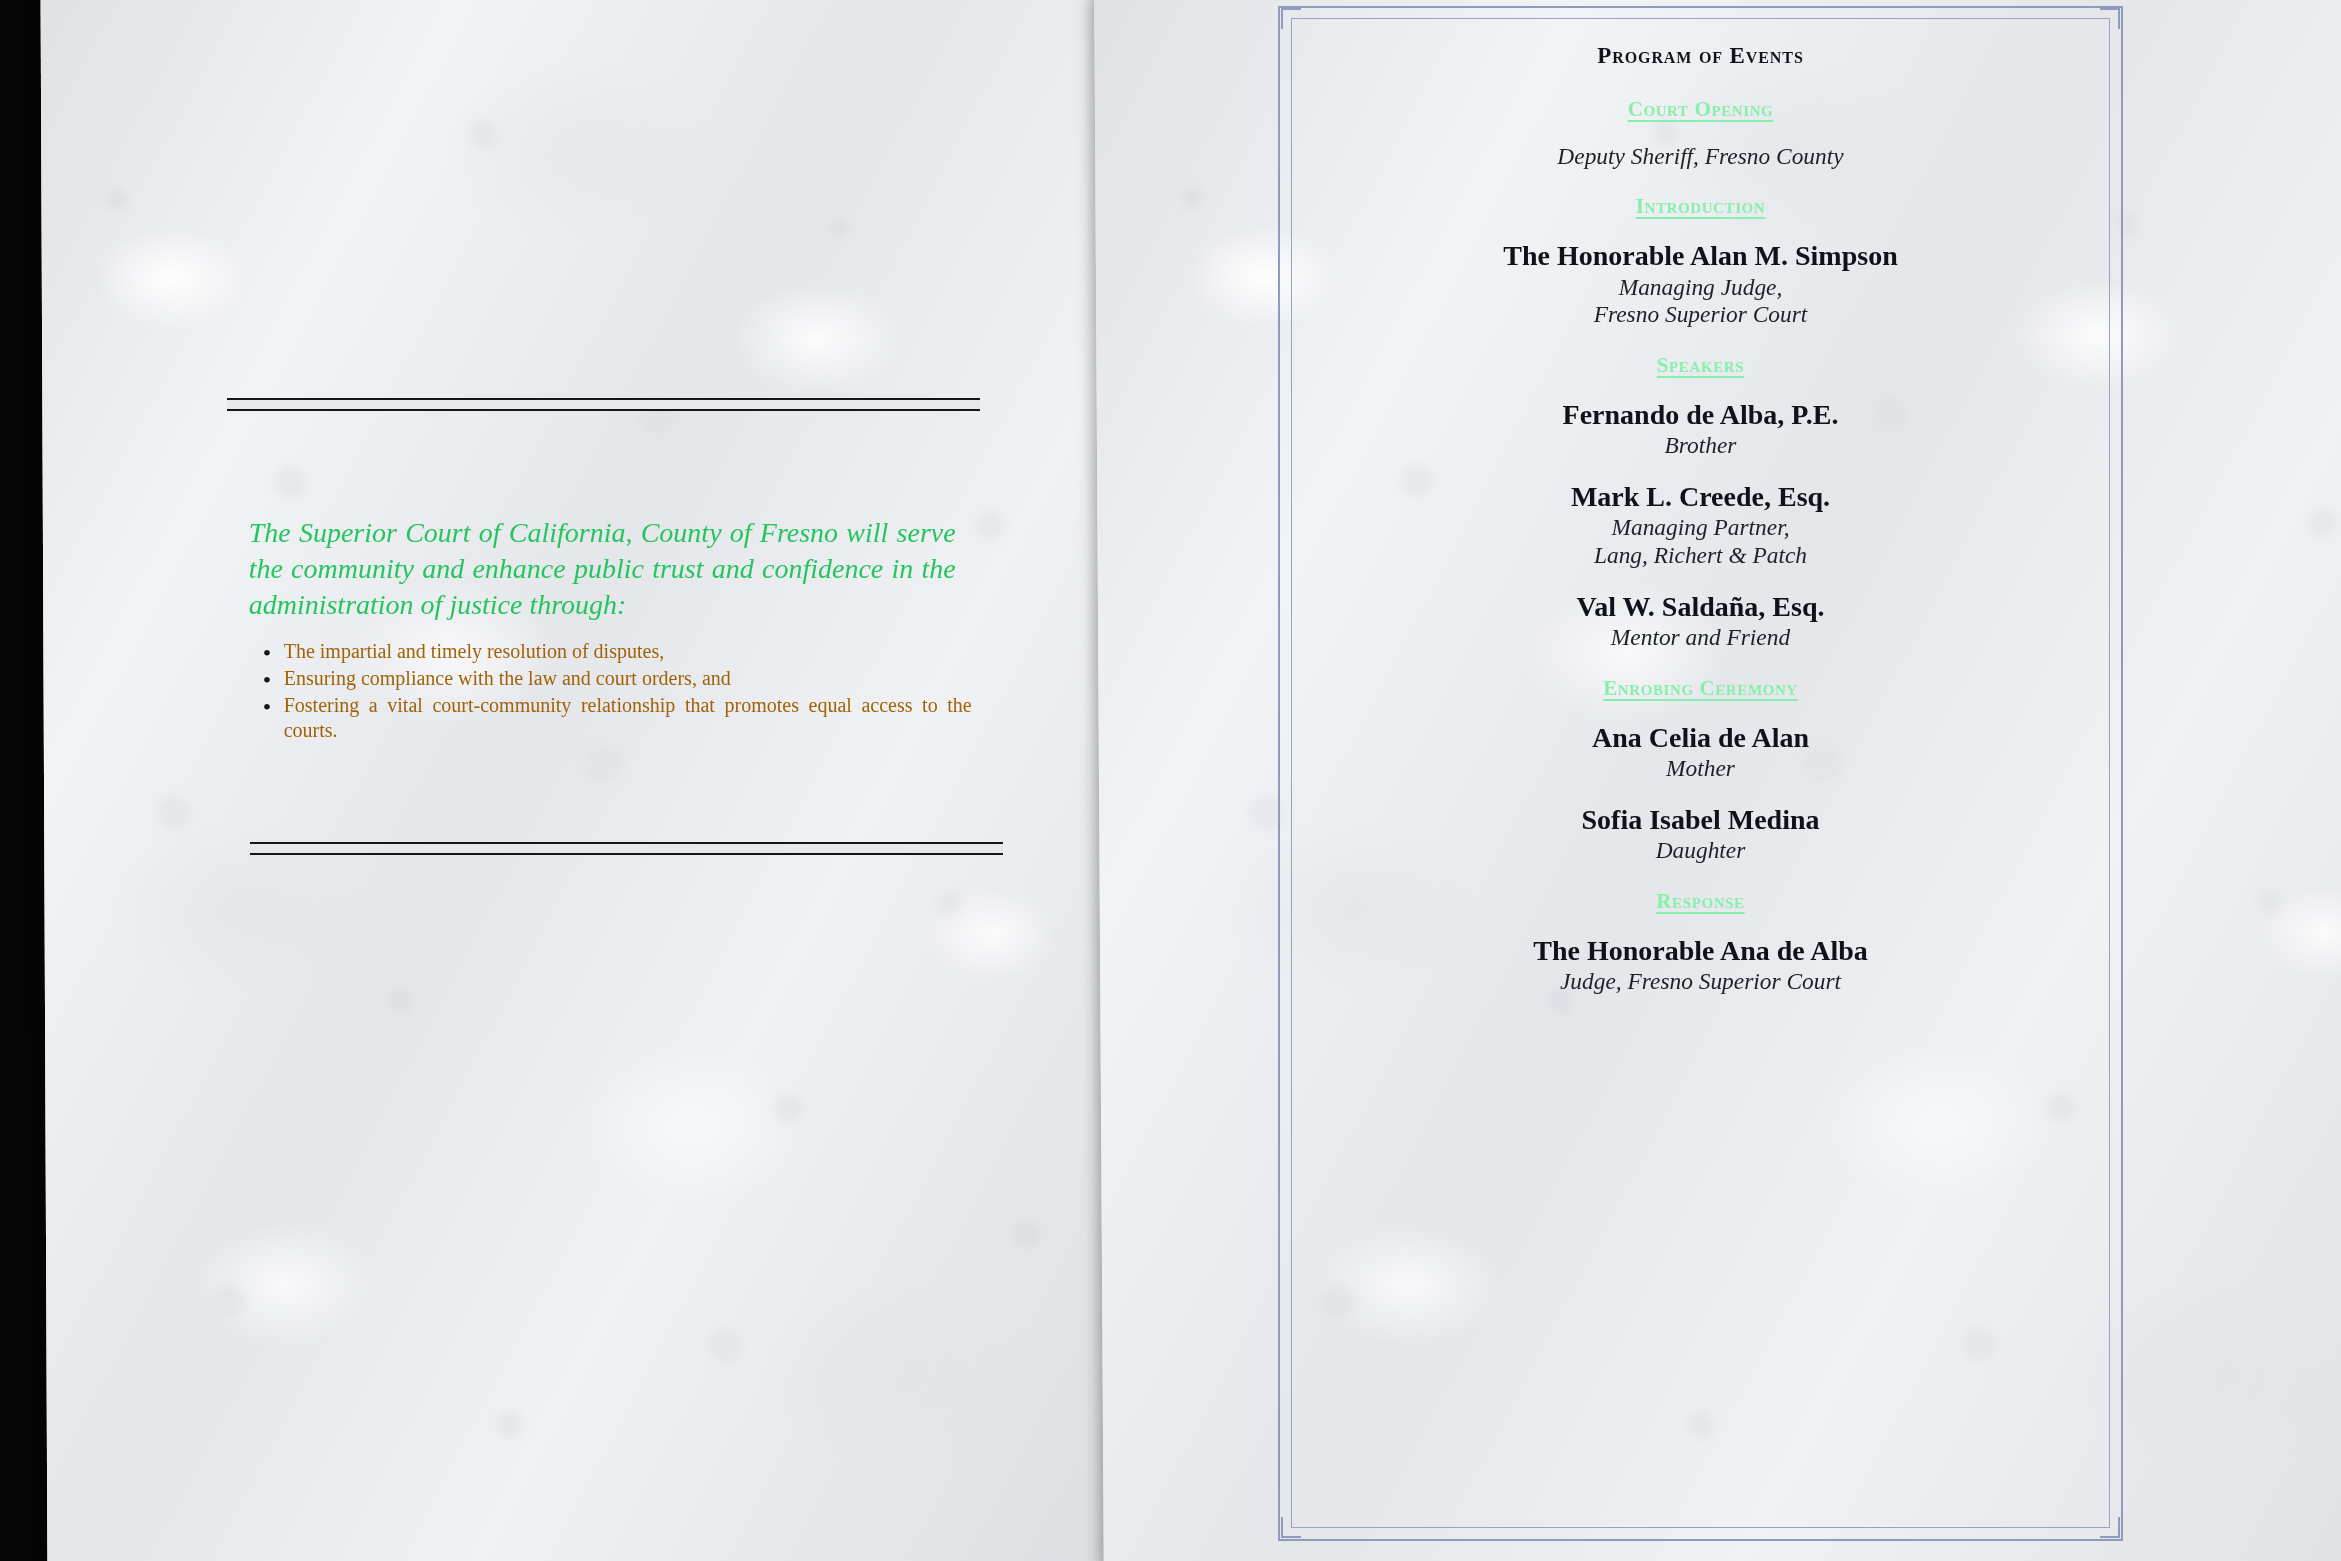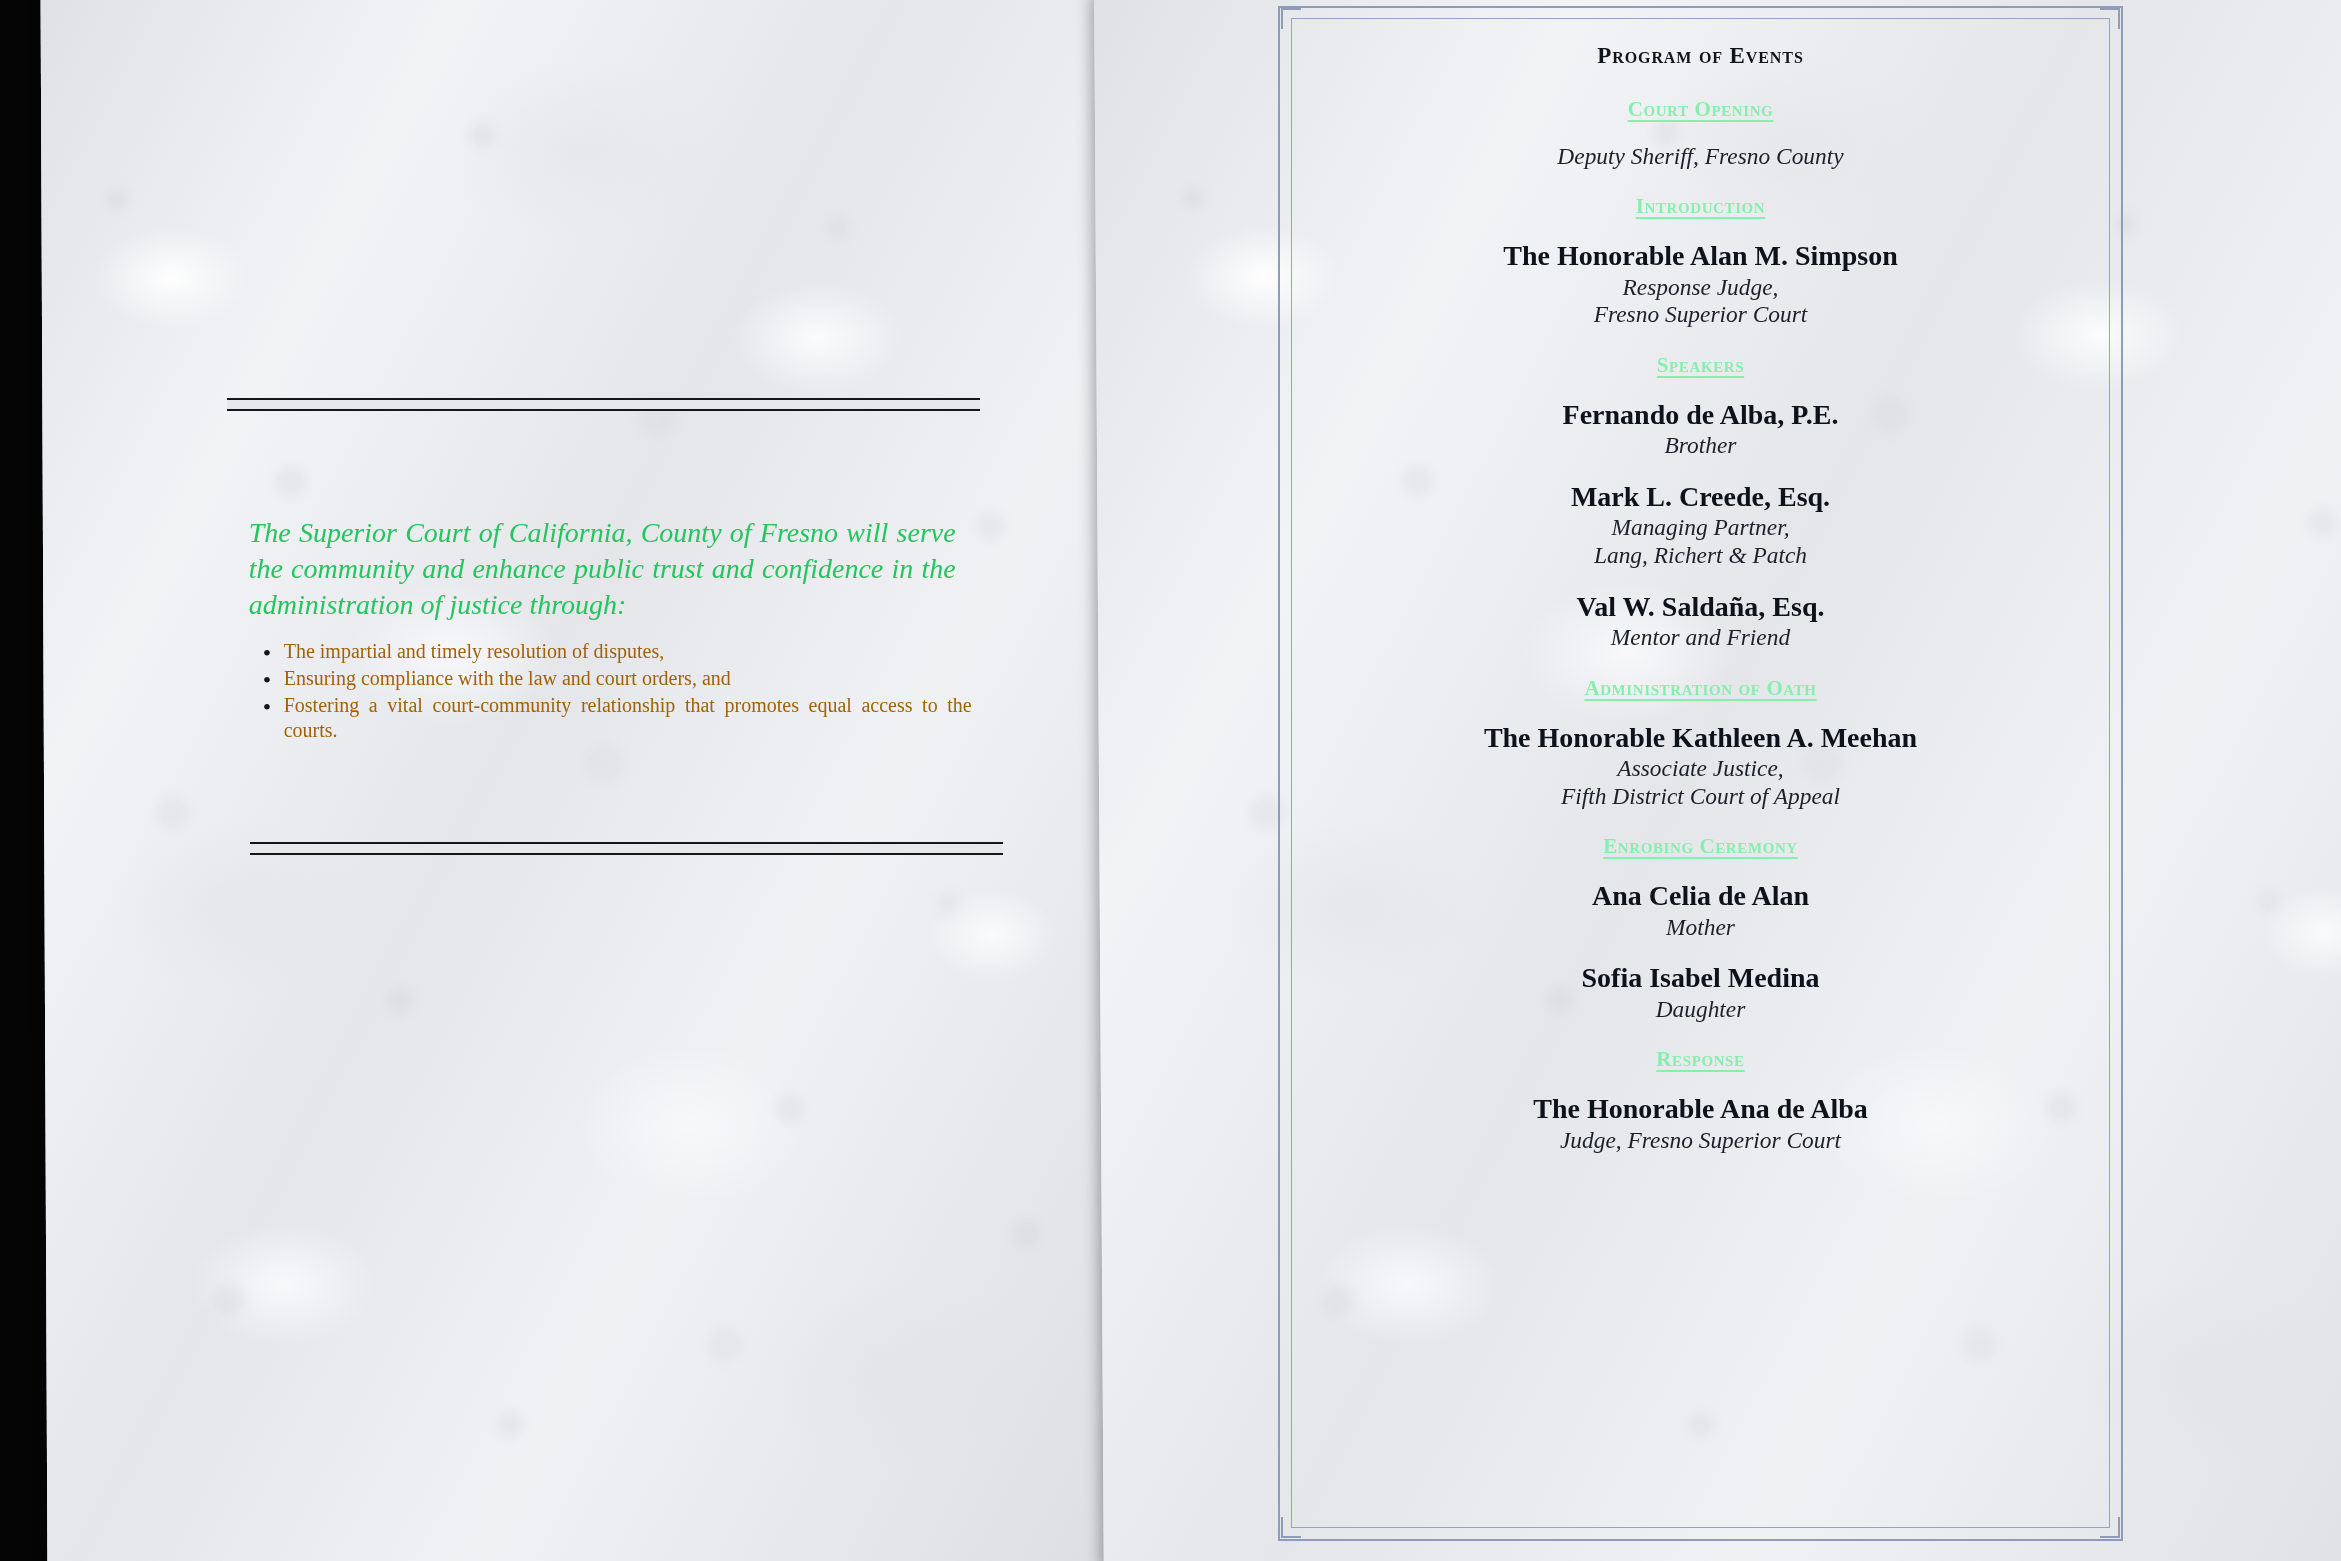--- a/index.html
+++ b/index.html
@@ -264,21 +264,21 @@
         <div class="section-heading">Court Opening</div>
         <div class="entry">
           <div class="person-role">Deputy Sheriff, Fresno County</div>
         </div>
       </div>
 
       <div class="section">
         <div class="section-heading">Introduction</div>
         <div class="entry">
           <div class="person-name">The Honorable Alan M. Simpson</div>
-          <div class="person-role">Response Judge,</div>
+          <div class="person-role">Managing Judge,</div>
           <div class="person-role">Fresno Superior Court</div>
         </div>
       </div>
 
       <div class="section">
         <div class="section-heading">Speakers</div>
         <div class="entry">
           <div class="person-name">Fernando de Alba, P.E.</div>
           <div class="person-role">Brother</div>
         </div>
@@ -286,28 +286,20 @@
           <div class="person-name">Mark L. Creede, Esq.</div>
           <div class="person-role">Managing Partner,</div>
           <div class="person-role">Lang, Richert &amp; Patch</div>
         </div>
         <div class="entry">
           <div class="person-name">Val W. Saldaña, Esq.</div>
           <div class="person-role">Mentor and Friend</div>
         </div>
       </div>
 
-      <div class="section">
-        <div class="section-heading">Administration of Oath</div>
-        <div class="entry">
-          <div class="person-name">The Honorable Kathleen A. Meehan</div>
-          <div class="person-role">Associate Justice,</div>
-          <div class="person-role">Fifth District Court of Appeal</div>
-        </div>
-      </div>
 
       <div class="section">
         <div class="section-heading">Enrobing Ceremony</div>
         <div class="entry">
           <div class="person-name">Ana Celia de Alan</div>
           <div class="person-role">Mother</div>
         </div>
         <div class="entry">
           <div class="person-name">Sofia Isabel Medina</div>
           <div class="person-role">Daughter</div>

